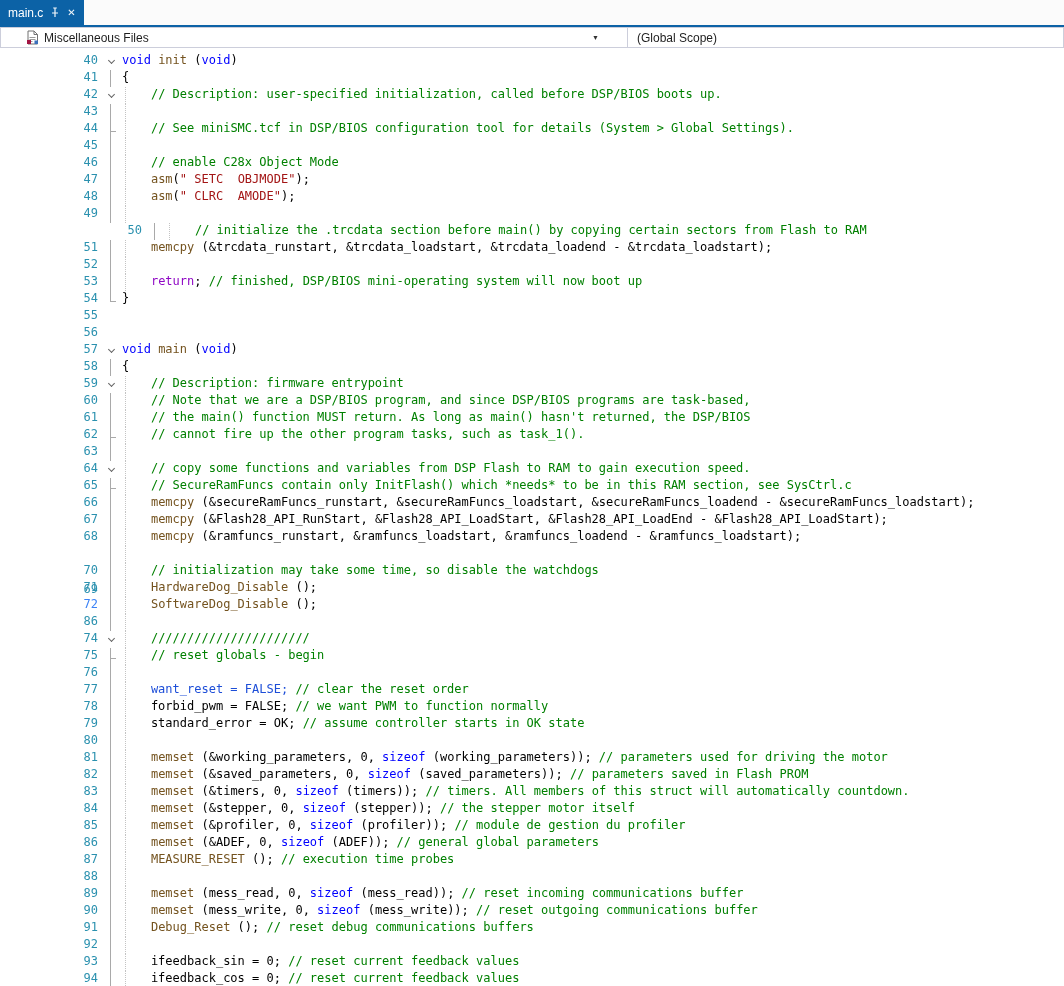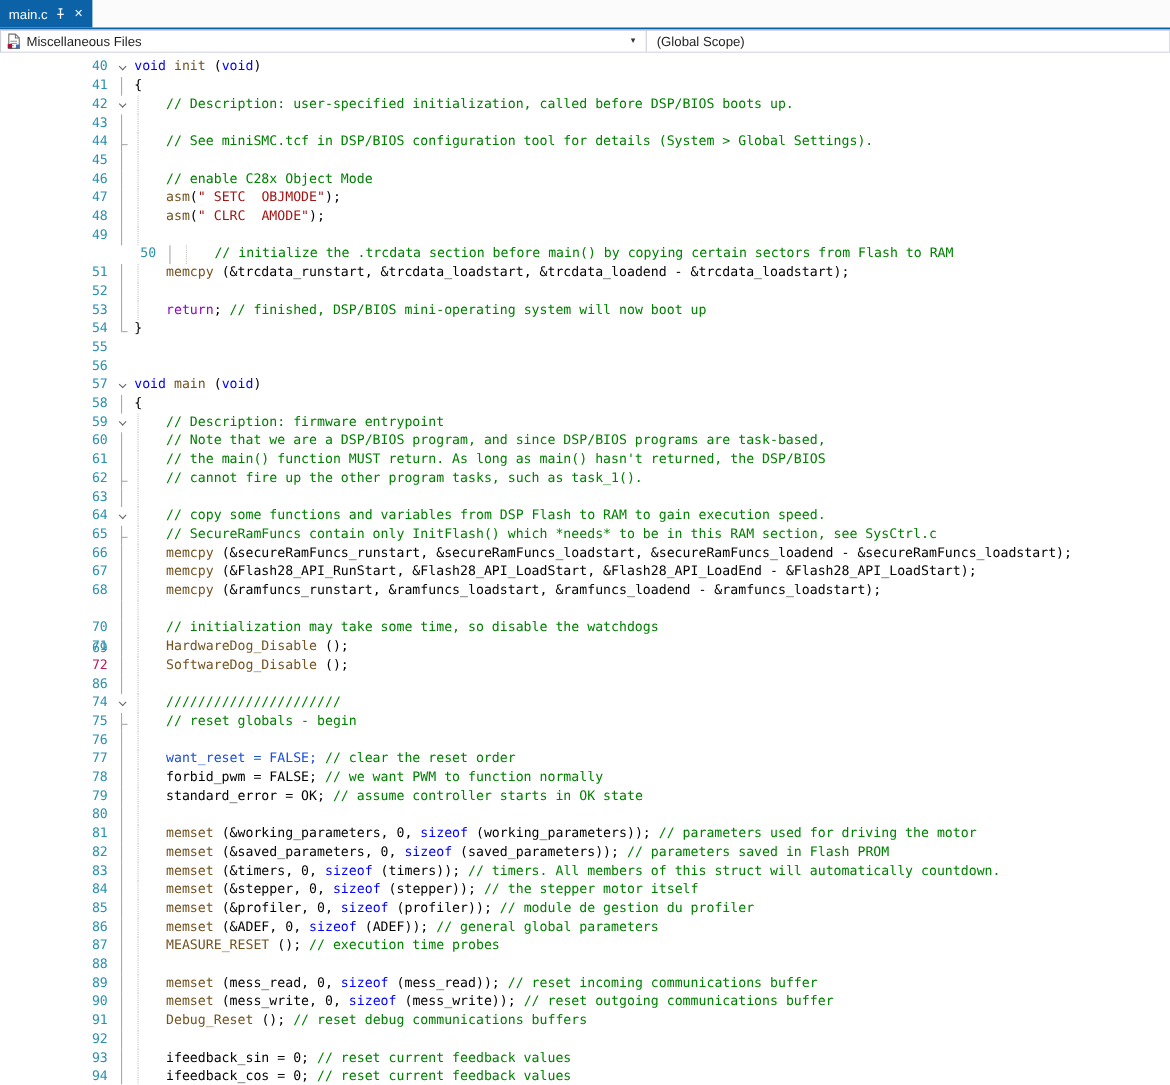--- a/index.html
+++ b/index.html
@@ -10,21 +10,21 @@
   .tabstrip { height:25px; background:#fbfbfb; display:flex; align-items:stretch; }
   .tab { background:#0c62a6; color:#ffffff; display:flex; align-items:center;
          padding:0 8px; gap:7px; font-size:12px; cursor:default; }
   .tab .pin-svg, .tab .close-x { opacity:.95; display:flex; align-items:center; }
   .close-x { font-size:10px; line-height:10px; }
   .tab-underline { height:2px; background:#0c62a6; }
 
   
   .navbar { height:21px; display:flex; border:1px solid #cccedb; background:#ffffff;
             align-items:stretch; }
-  .combo { display:flex; align-items:center; font-size:12px; color:#1e1e1e; }
+  .combo { display:flex; align-items:center; font-size:12px; color:#1e1e1e;margin-left:20px; }
   .combo.project { width:586px; padding:0 4px 0 5px; }
   .combo.project .label { margin-left:5px; }
   .combo .arrow { margin-left:auto; font-size:7px; color:#333; padding:0 4px; }
   .combo.scope { flex:1; border-left:1px solid #cccedb; padding:0 9px; }
 
   
   .editor { background:#ffffff; padding-top:5px; height:938px; overflow:hidden; }
   .line { display:flex; height:17px; line-height:17px;
           font:12px "DejaVu Sans Mono", monospace; white-space:pre; }
   .ln { width:101px; flex:none; text-align:right; padding-right:3px; }
@@ -110,21 +110,21 @@
     <div class="line"><span class="ln" style="color: rgb(43, 145, 175); padding-left: 38px;">62</span><span class="fold cornercont"></span><span class="code"><span class="iguide"></span><span style="color: rgb(0, 0, 0);">    </span><span style="color: rgb(0, 128, 0);">// cannot fire up the other program tasks, such as task_1().</span></span></div>
     <div class="line"><span class="ln" style="color: rgb(43, 145, 175);">63</span><span class="fold line"></span><span class="code"><span class="iguide"></span></span></div>
     <div class="line"><span class="ln" style="color: rgb(43, 145, 175);">64</span><span class="fold chevron"><span class="chev"></span></span><span class="code"><span class="iguide"></span><span style="color: rgb(0, 0, 0);">    </span><span style="color: rgb(0, 128, 0);">// copy some functions and variables from DSP Flash to RAM to gain execution speed.</span></span></div>
     <div class="line"><span class="ln" style="color: rgb(43, 145, 175);">65</span><span class="fold cornercont"></span><span class="code"><span class="iguide"></span><span style="color: rgb(0, 0, 0);">    </span><span style="color: rgb(0, 128, 0);">// SecureRamFuncs contain only InitFlash() which *needs* to be in this RAM section, see SysCtrl.c</span></span></div>
     <div class="line"><span class="ln" style="color: rgb(43, 145, 175);">66</span><span class="fold line"></span><span class="code"><span class="iguide"></span><span style="color: rgb(0, 0, 0);">    </span><span style="color: rgb(116, 83, 31);">memcpy</span><span style="color: rgb(0, 0, 0);"> (&amp;secureRamFuncs_runstart, &amp;secureRamFuncs_loadstart, &amp;secureRamFuncs_loadend - &amp;secureRamFuncs_loadstart);</span></span></div>
     <div class="line"><span class="ln" style="color: rgb(43, 145, 175);">67</span><span class="fold line"></span><span class="code"><span class="iguide"></span><span style="color: rgb(0, 0, 0);">    </span><span style="color: rgb(116, 83, 31);">memcpy</span><span style="color: rgb(0, 0, 0);"> (&amp;Flash28_API_RunStart, &amp;Flash28_API_LoadStart, &amp;Flash28_API_LoadEnd - &amp;Flash28_API_LoadStart);</span></span></div>
     <div class="line"><span class="ln" style="color: rgb(43, 145, 175);">68</span><span class="fold line"></span><span class="code"><span class="iguide"></span><span style="color: rgb(0, 0, 0);">    </span><span style="color: rgb(116, 83, 31);">memcpy</span><span style="color: rgb(0, 0, 0);"> (&amp;ramfuncs_runstart, &amp;ramfuncs_loadstart, &amp;ramfuncs_loadend - &amp;ramfuncs_loadstart);</span></span></div>
     <div class="line"><span class="ln" style="color: rgb(43, 145, 175); margin-top: 36px;">69</span><span class="fold line"></span><span class="code"><span class="iguide"></span></span></div>
     <div class="line"><span class="ln" style="color: rgb(43, 145, 175);">70</span><span class="fold line"></span><span class="code"><span class="iguide"></span><span style="color: rgb(0, 0, 0);">    </span><span style="color: rgb(0, 128, 0);">// initialization may take some time, so disable the watchdogs</span></span></div>
     <div class="line"><span class="ln" style="color: rgb(43, 145, 175);">71</span><span class="fold line"></span><span class="code"><span class="iguide"></span><span style="color: rgb(0, 0, 0);">    </span><span style="color: rgb(116, 83, 31);">HardwareDog_Disable</span><span style="color: rgb(0, 0, 0);"> ();</span></span></div>
-    <div class="line"><span class="ln" style="color: #be185d;">72</span><span class="fold line"></span><span class="code"><span class="iguide"></span><span style="color: rgb(0, 0, 0);">    </span><span style="color: rgb(116, 83, 31);">SoftwareDog_Disable</span><span style="color: rgb(0, 0, 0);"> ();</span></span></div>
+    <div class="line"><span class="ln" style="color: #3b82f6;">72</span><span class="fold line"></span><span class="code"><span class="iguide"></span><span style="color: rgb(0, 0, 0);">    </span><span style="color: rgb(116, 83, 31);">SoftwareDog_Disable</span><span style="color: rgb(0, 0, 0);"> ();</span></span></div>
     <div class="line"><span class="ln" style="color: rgb(43, 145, 175);">86</span><span class="fold line"></span><span class="code"><span class="iguide"></span></span></div>
     <div class="line"><span class="ln" style="color: rgb(43, 145, 175);">74</span><span class="fold chevron"><span class="chev"></span></span><span class="code"><span class="iguide"></span><span style="color: rgb(0, 0, 0);">    </span><span style="color: rgb(0, 128, 0);">//////////////////////</span></span></div>
     <div class="line"><span class="ln" style="color: rgb(43, 145, 175);">75</span><span class="fold cornercont"></span><span class="code"><span class="iguide"></span><span style="color: rgb(0, 0, 0);">    </span><span style="color: rgb(0, 128, 0);">// reset globals - begin</span></span></div>
     <div class="line"><span class="ln" style="color: rgb(43, 145, 175);">76</span><span class="fold line"></span><span class="code"><span class="iguide"></span></span></div>
     <div class="line"><span class="ln" style="color: rgb(43, 145, 175);">77</span><span class="fold line"></span><span class="code"><span class="iguide"></span><span style="color: #1d4ed8;">    want_reset = FALSE; </span><span style="color: rgb(0, 128, 0);">// clear the reset order</span></span></div>
     <div class="line"><span class="ln" style="color: rgb(43, 145, 175);">78</span><span class="fold line"></span><span class="code"><span class="iguide"></span><span style="color: rgb(0, 0, 0);">    forbid_pwm = FALSE; </span><span style="color: rgb(0, 128, 0);">// we want PWM to function normally</span></span></div>
     <div class="line"><span class="ln" style="color: rgb(43, 145, 175);">79</span><span class="fold line"></span><span class="code"><span class="iguide"></span><span style="color: rgb(0, 0, 0);">    standard_error = OK; </span><span style="color: rgb(0, 128, 0);">// assume controller starts in OK state</span></span></div>
     <div class="line"><span class="ln" style="color: rgb(43, 145, 175);">80</span><span class="fold line"></span><span class="code"><span class="iguide"></span></span></div>
     <div class="line"><span class="ln" style="color: rgb(43, 145, 175);">81</span><span class="fold line"></span><span class="code"><span class="iguide"></span><span style="color: rgb(0, 0, 0);">    </span><span style="color: rgb(116, 83, 31);">memset</span><span style="color: rgb(0, 0, 0);"> (&amp;working_parameters, 0, </span><span style="color: rgb(0, 0, 255);">sizeof</span><span style="color: rgb(0, 0, 0);"> (working_parameters)); </span><span style="color: rgb(0, 128, 0);">// parameters used for driving the motor</span></span></div>
     <div class="line"><span class="ln" style="color: rgb(43, 145, 175);">82</span><span class="fold line"></span><span class="code"><span class="iguide"></span><span style="color: rgb(0, 0, 0);">    </span><span style="color: rgb(116, 83, 31);">memset</span><span style="color: rgb(0, 0, 0);"> (&amp;saved_parameters, 0, </span><span style="color: rgb(0, 0, 255);">sizeof</span><span style="color: rgb(0, 0, 0);"> (saved_parameters)); </span><span style="color: rgb(0, 128, 0);">// parameters saved in Flash PROM</span></span></div>

